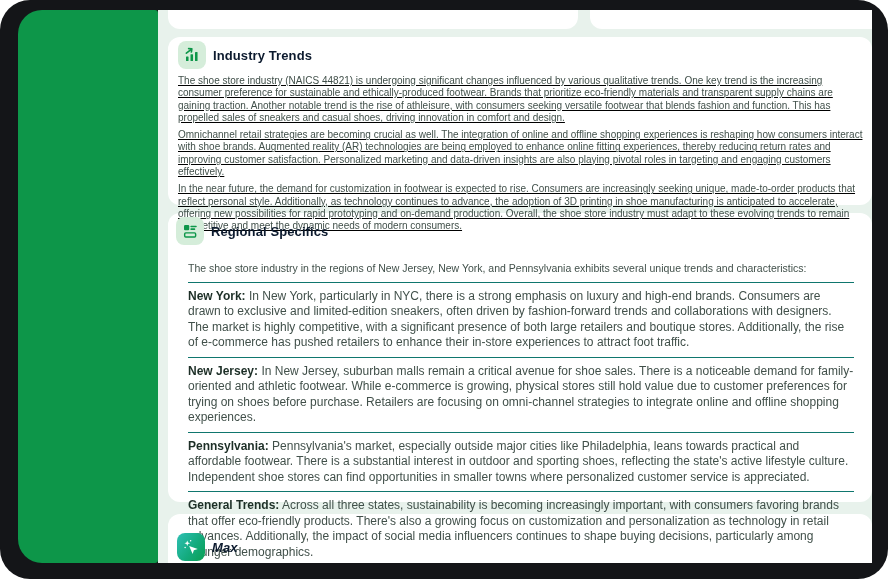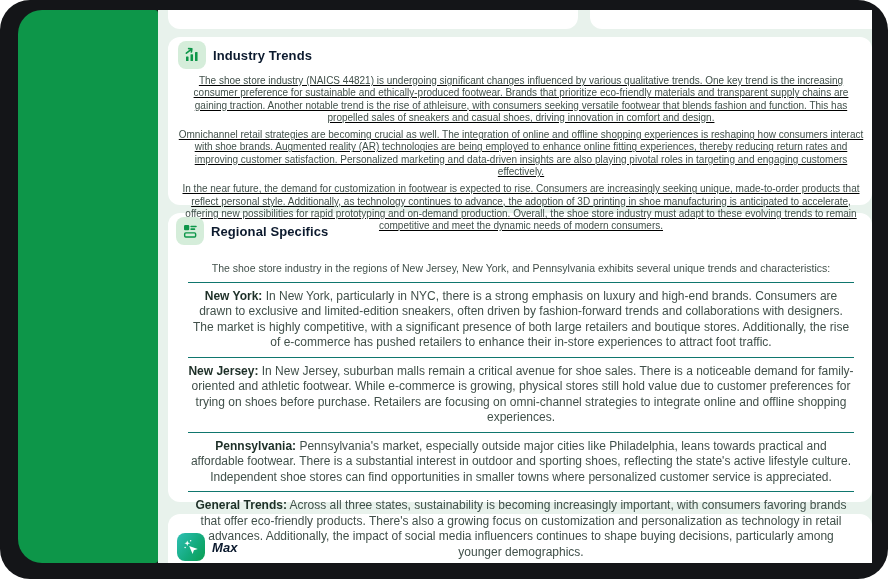--- a/index.html
+++ b/index.html
@@ -12,21 +12,21 @@
            background:#0d9649;border-radius:24px 3px 3px 24px;}
 
   .content{position:absolute;left:158px;top:10px;width:714px;height:553px;
            background:#e8f2ec;overflow:hidden;}
 
   .topcards{display:flex;height:19px;}
   .partial-card{background:#ffffff;border-radius:0 0 12px 12px;height:19px;}
   .partial-a{margin-left:10px;width:410px;}
   .partial-b{margin-left:12px;flex:1;border-radius:0 0 0 12px;}
 
-  .card{background:#ffffff;border-radius:12px;margin-left:10px;box-sizing:border-box;text-align:center;}
+  .card{background:#ffffff;border-radius:12px;margin-left:10px;box-sizing:border-box;}
 
   .card-industry{margin-top:8px;height:168px;padding:4px 8px 0 10px;}
   .card-regional{margin-top:8px;height:289px;padding:4px 0 0 0;}
   .card-assistant{margin-top:12px;height:60px;padding:19px 10px 0 9px;font-style:italic;}
 
   .sec-header{display:flex;align-items:center;gap:7px;}
   .chip{width:28px;height:28px;border-radius:8px;background:#d5edda;
         display:flex;align-items:center;justify-content:center;flex:0 0 auto;}
   .chip.teal{background:linear-gradient(125deg,#2fc0b4 0%,#14ab7e 55%,#0a9f52 100%);}
   .sec-title{font-size:13px;font-weight:bold;color:#0c1a2e;letter-spacing:.1px;}

